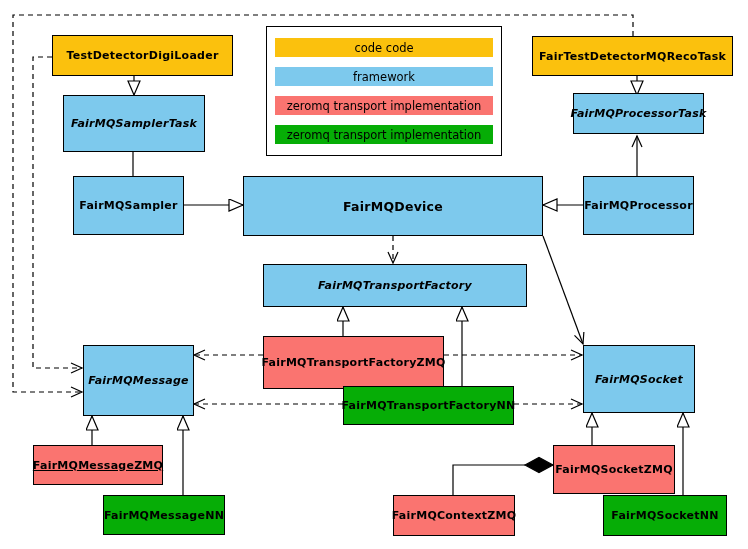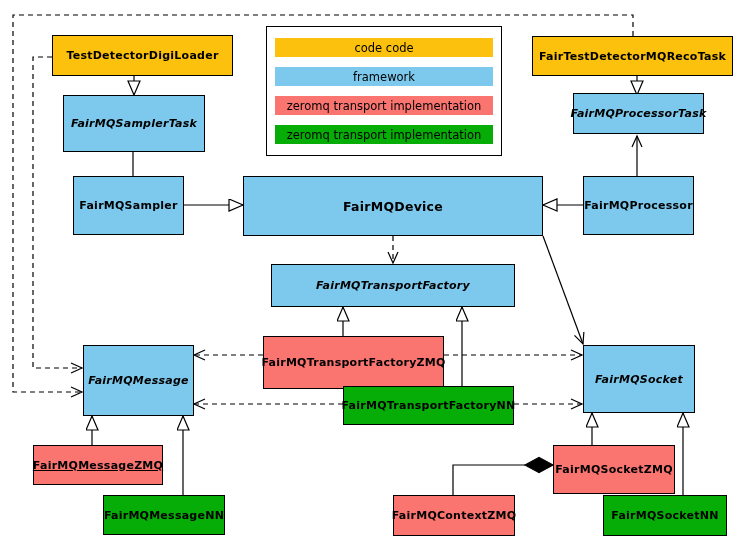--- a/index.html
+++ b/index.html
@@ -92,21 +92,21 @@
   </div>
 
   <div class="node cat-fw" style="left:583px;top:176px;width:111px;height:59px;">
     <span>FairMQProcessor</span>
   </div>
 
   <div class="node cat-fw" style="left:243px;top:176px;width:300px;height:60px;font-size:12.5px;">
     <span>FairMQDevice</span>
   </div>
 
-  <div class="node cat-fw abstract" style="left:263px;top:264px;width:244px;height:43px;margin-left:8px;">
+  <div class="node cat-fw abstract" style="left:263px;top:264px;width:264px;height:43px;">
     <span>FairMQTransportFactory</span>
   </div>
 
   <div class="node cat-zmq" style="left:263px;top:336px;width:181px;height:53px;">
     <span>FairMQTransportFactoryZMQ</span>
   </div>
 
   <div class="node cat-nn" style="left:343px;top:386px;width:171px;height:39px;">
     <span>FairMQTransportFactoryNN</span>
   </div>

